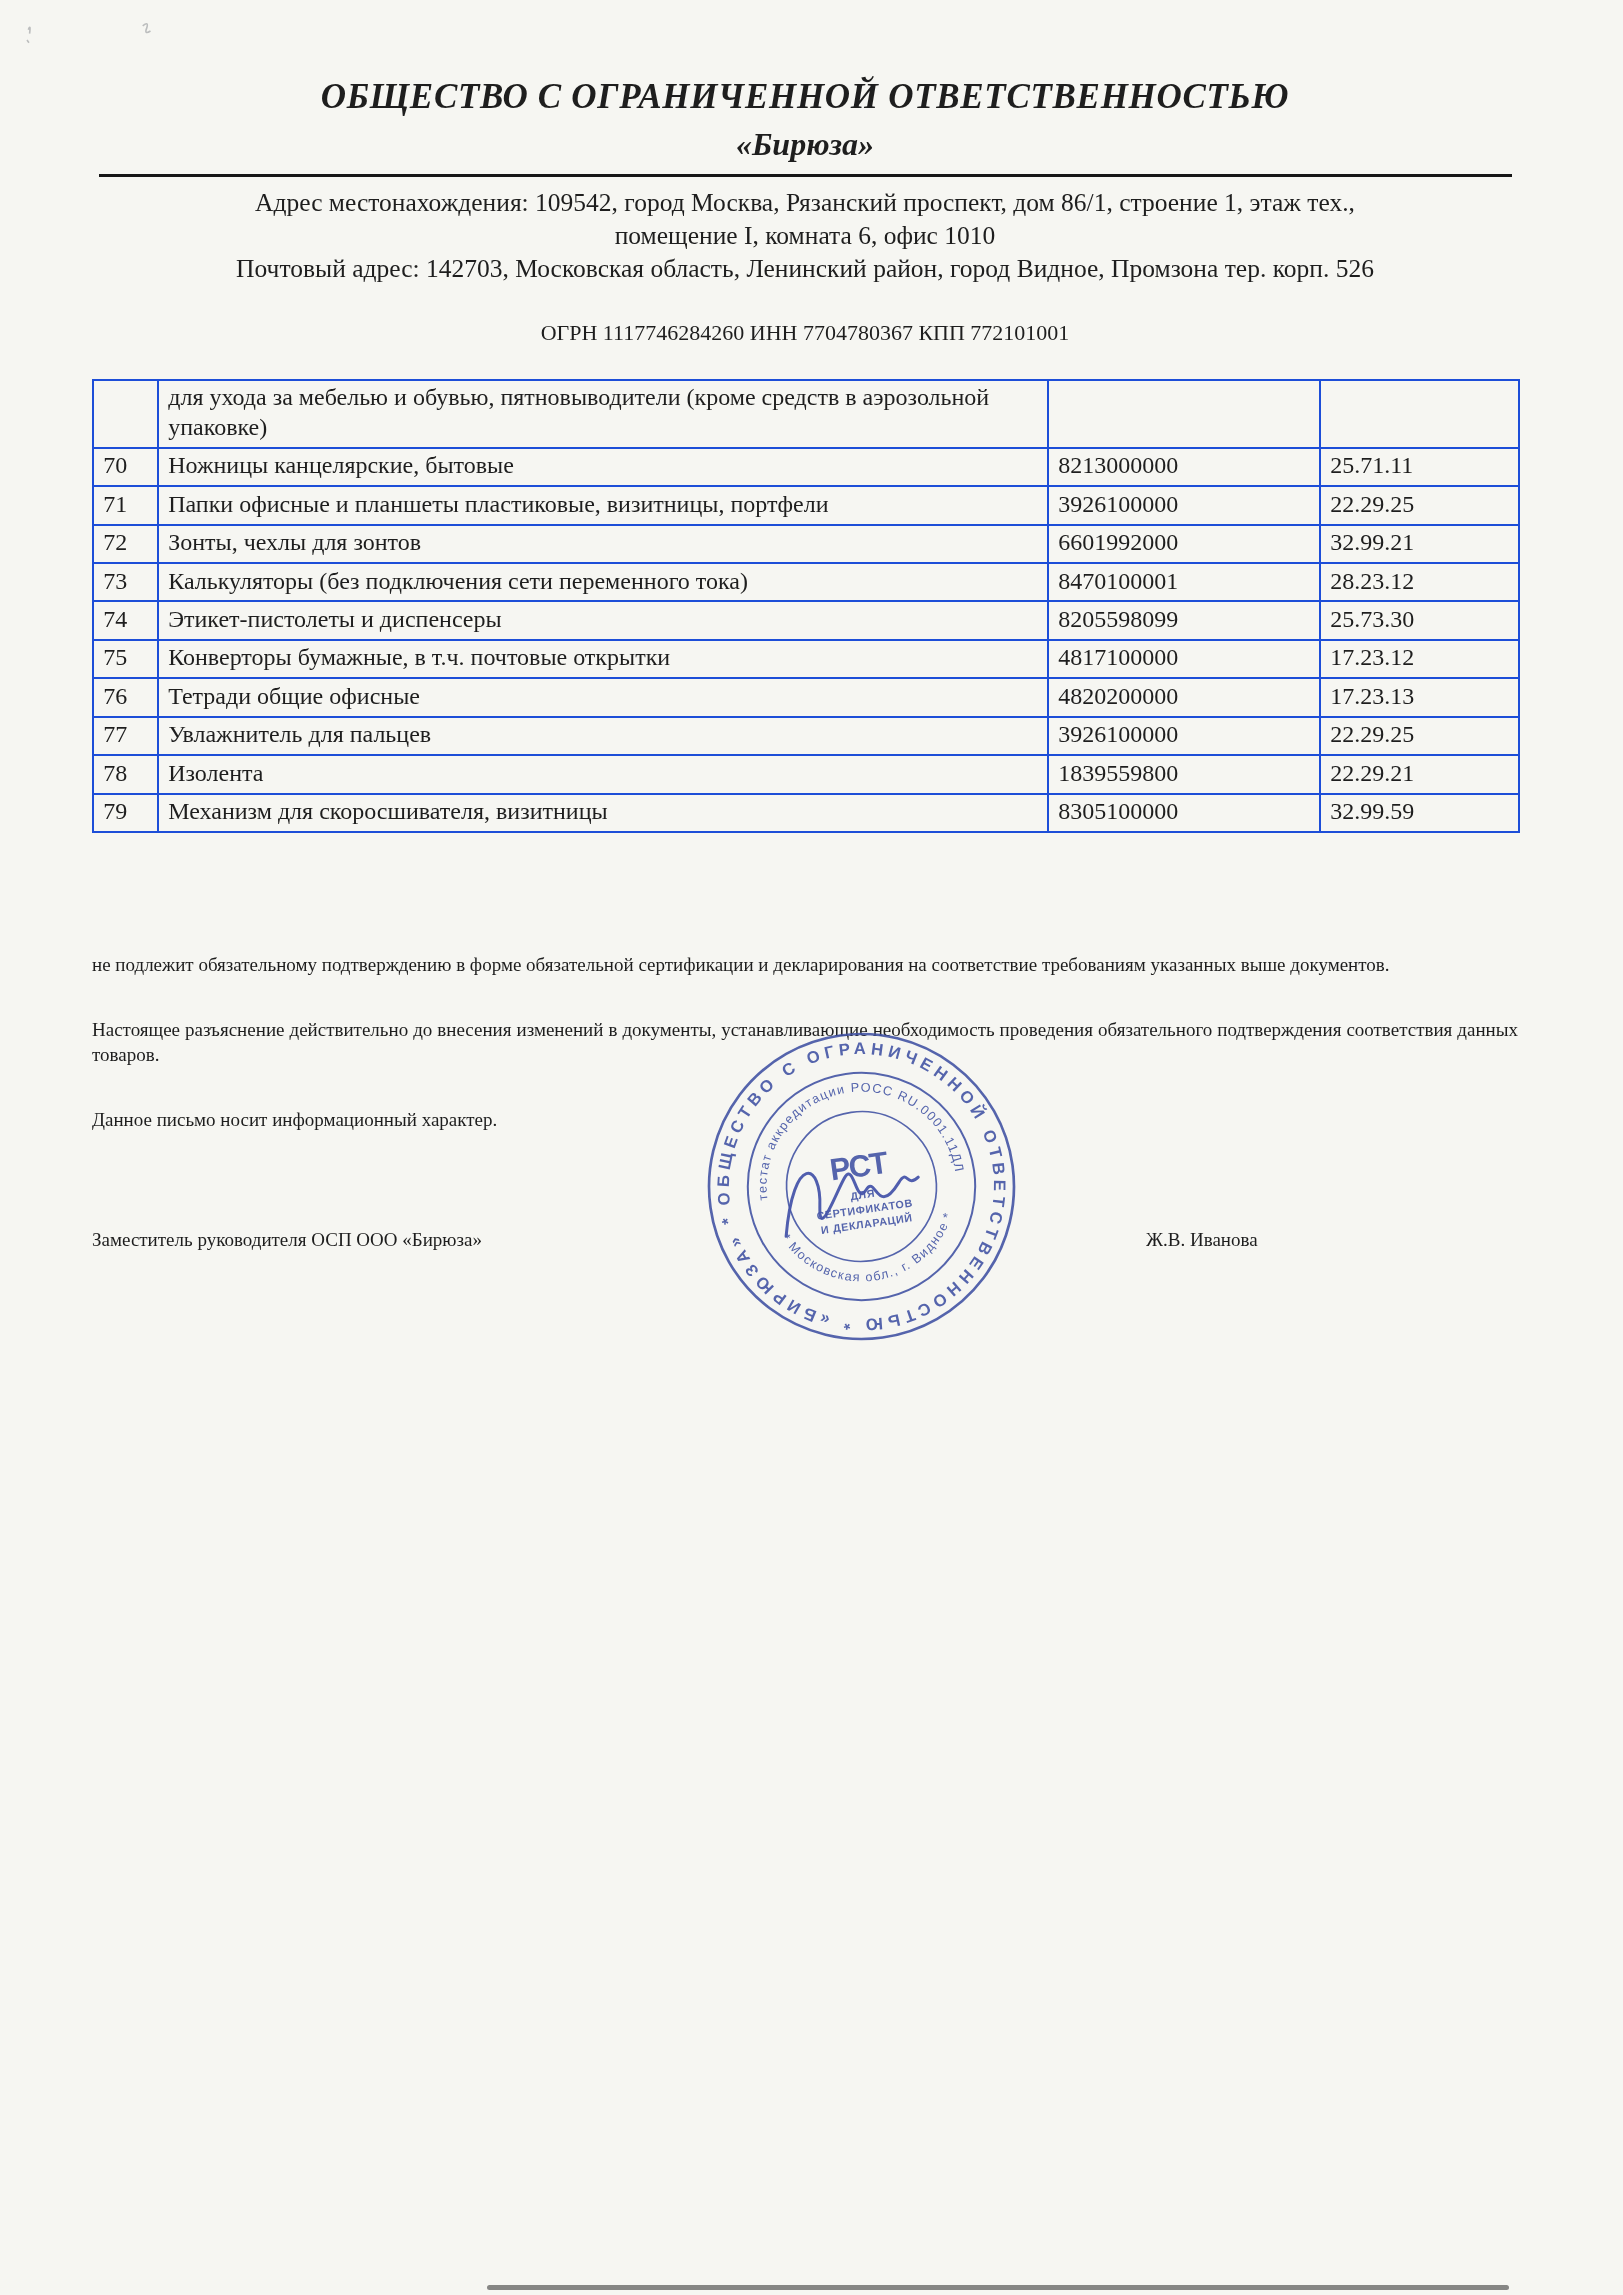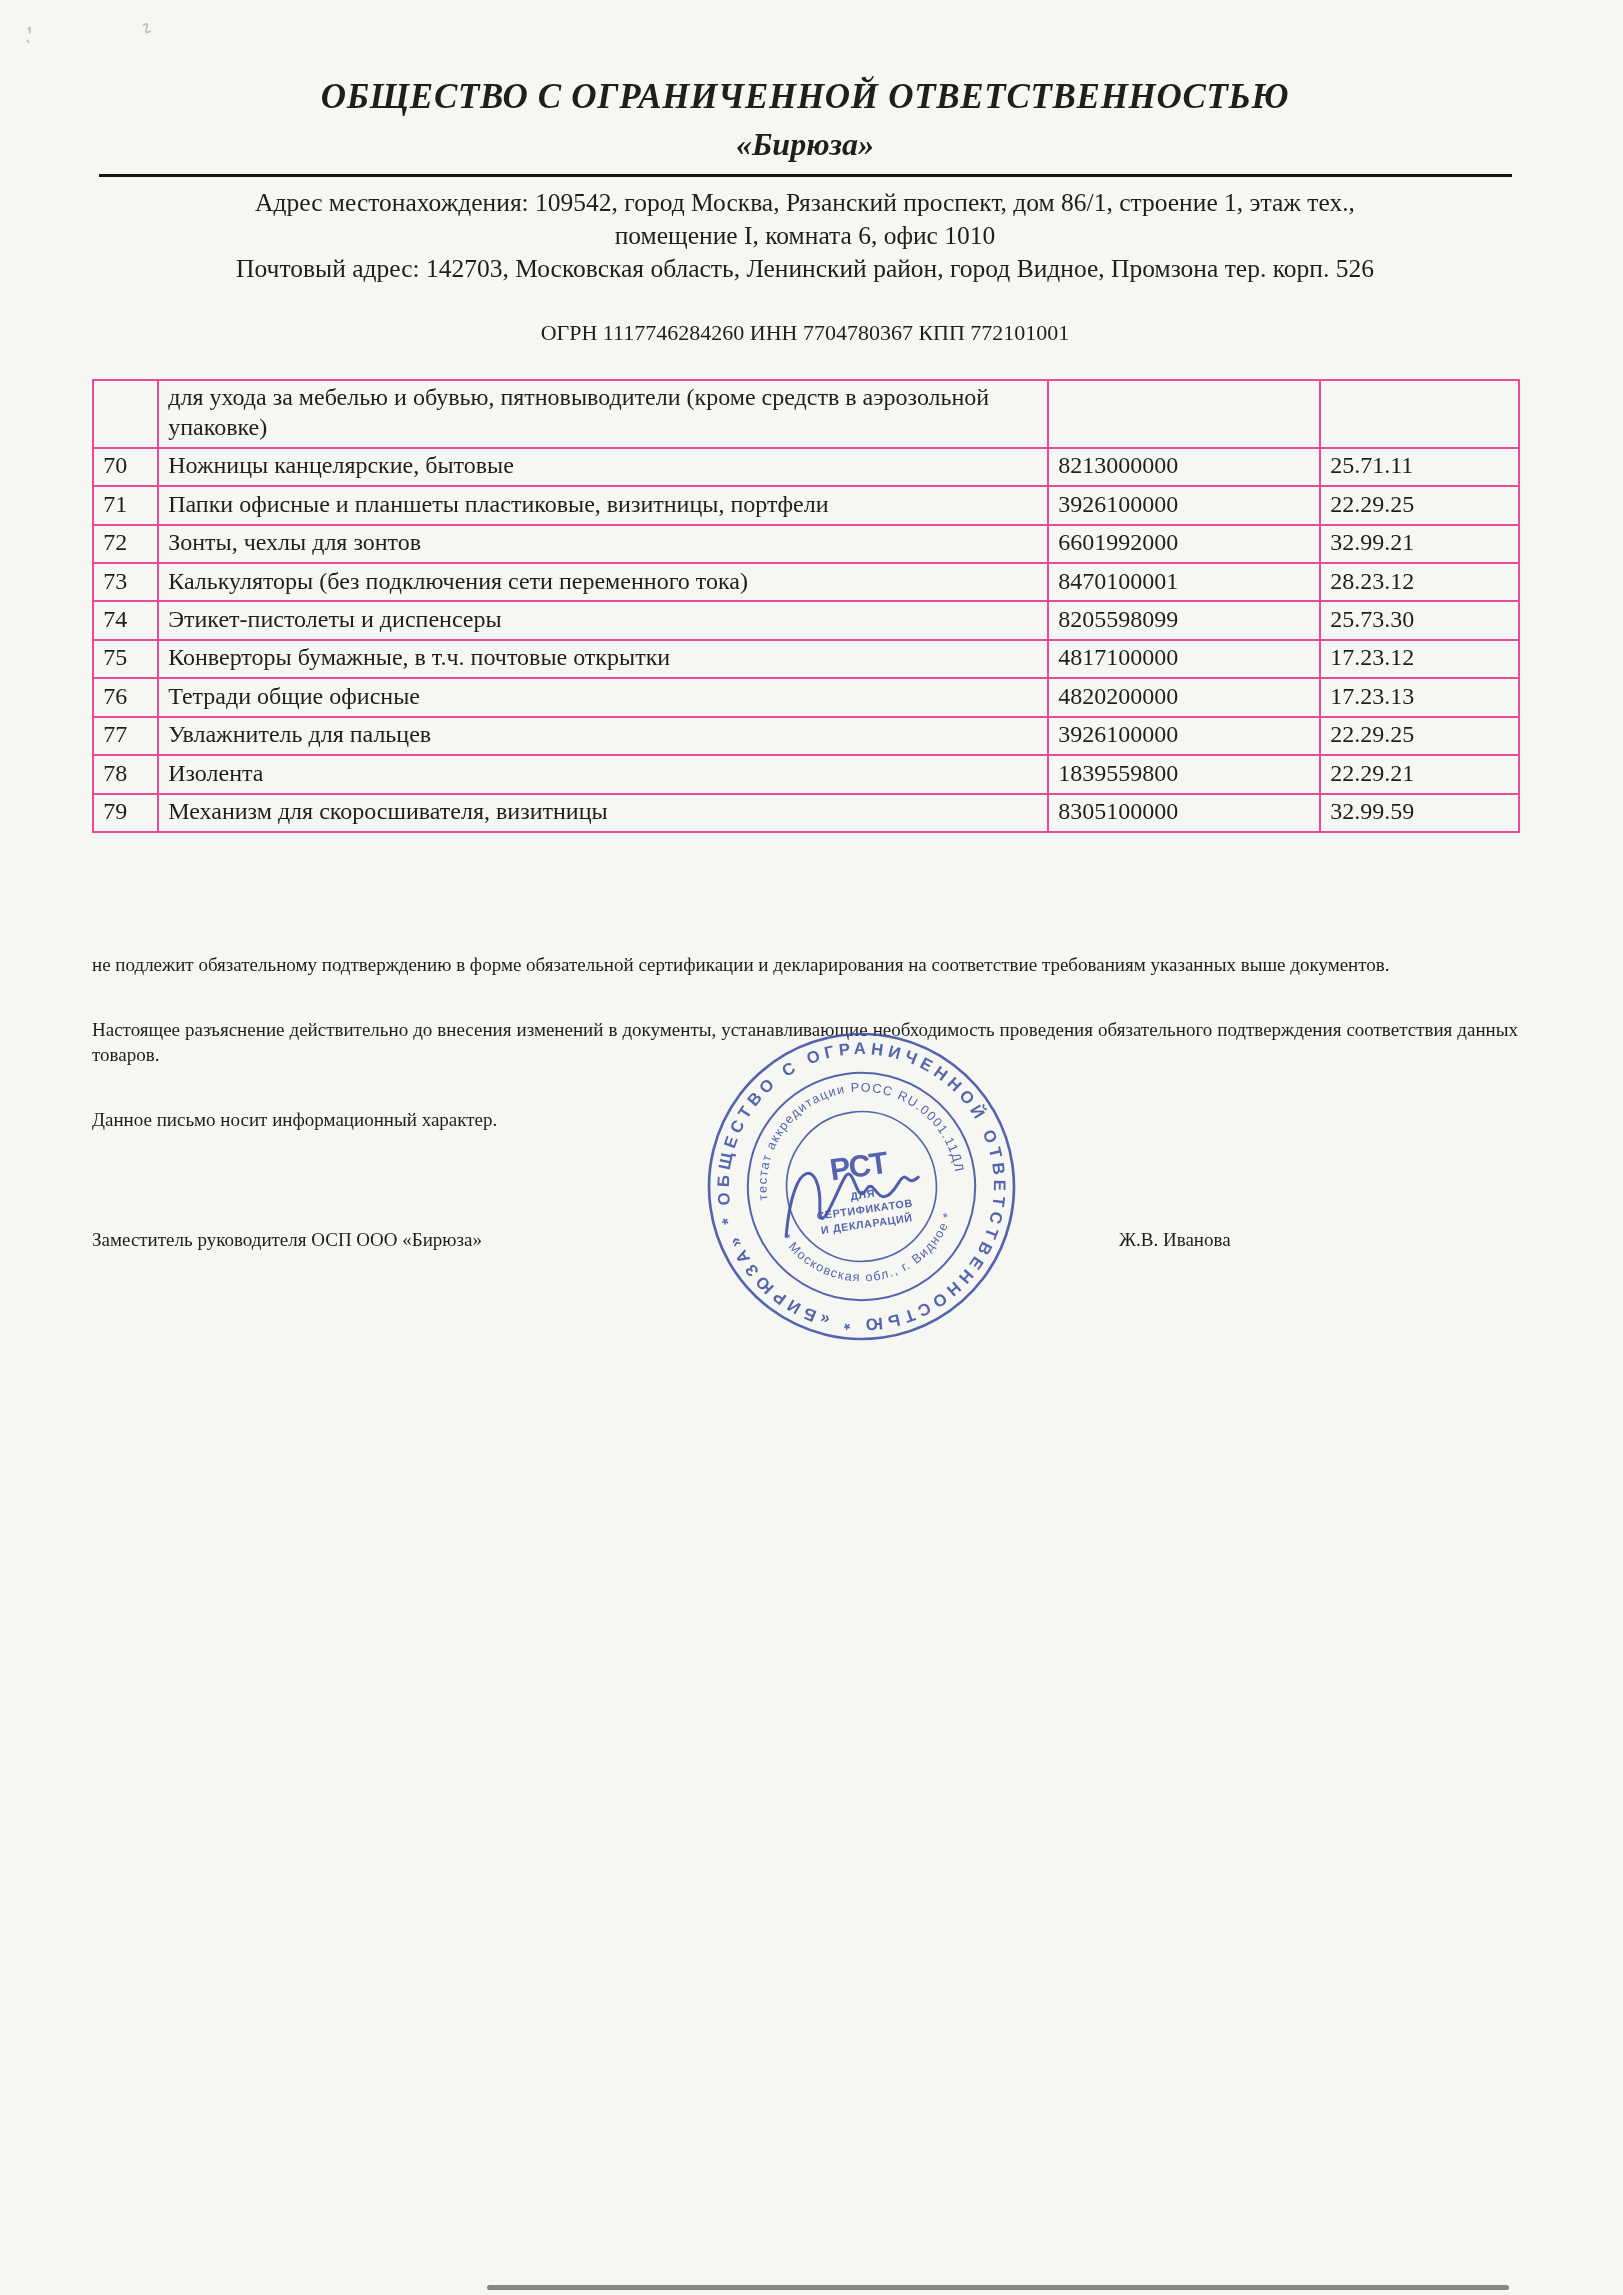--- a/index.html
+++ b/index.html
@@ -31,40 +31,40 @@
 
   
   table.items {
     margin-top:31px;
     border-collapse:collapse;
     width:1426px;
     table-layout:fixed;
     border:2.6px solid #1c1c1c;
   }
   table.items td {
-    border:2px solid #ec4899;
+    border:2px solid #1d4ed8;
     font-size:24px;
     line-height:1.22;
     padding:2.6px 9.2px 4.6px 9.2px;
     vertical-align:top;
     overflow:hidden;
   }
   td.c-num { text-align:left; padding-left:6.5px; }
 
   
   .body-text { margin-top:119px; }
   .body-text p {
     font-size:19px; line-height:1.35; text-align:justify;
     margin-bottom:39px;
   }
   .body-text p.no-just { text-align:left; }
   .sign-row {
     position:relative; margin-top:96px; font-size:19px; height:34px;
   }
-  .signer-name { position:absolute; left:1027px; top:0; }
+  .signer-name { position:absolute; left:1054px; top:0; }
 
   
   .stamp {
     position:absolute; left:701px; top:1026px; width:321px; height:321px;
     transform:rotate(-8deg);
     color:var(--stamp-color);
     opacity:.88;
     pointer-events:none;
   }
   .stamp svg { width:100%; height:100%; display:block; }

